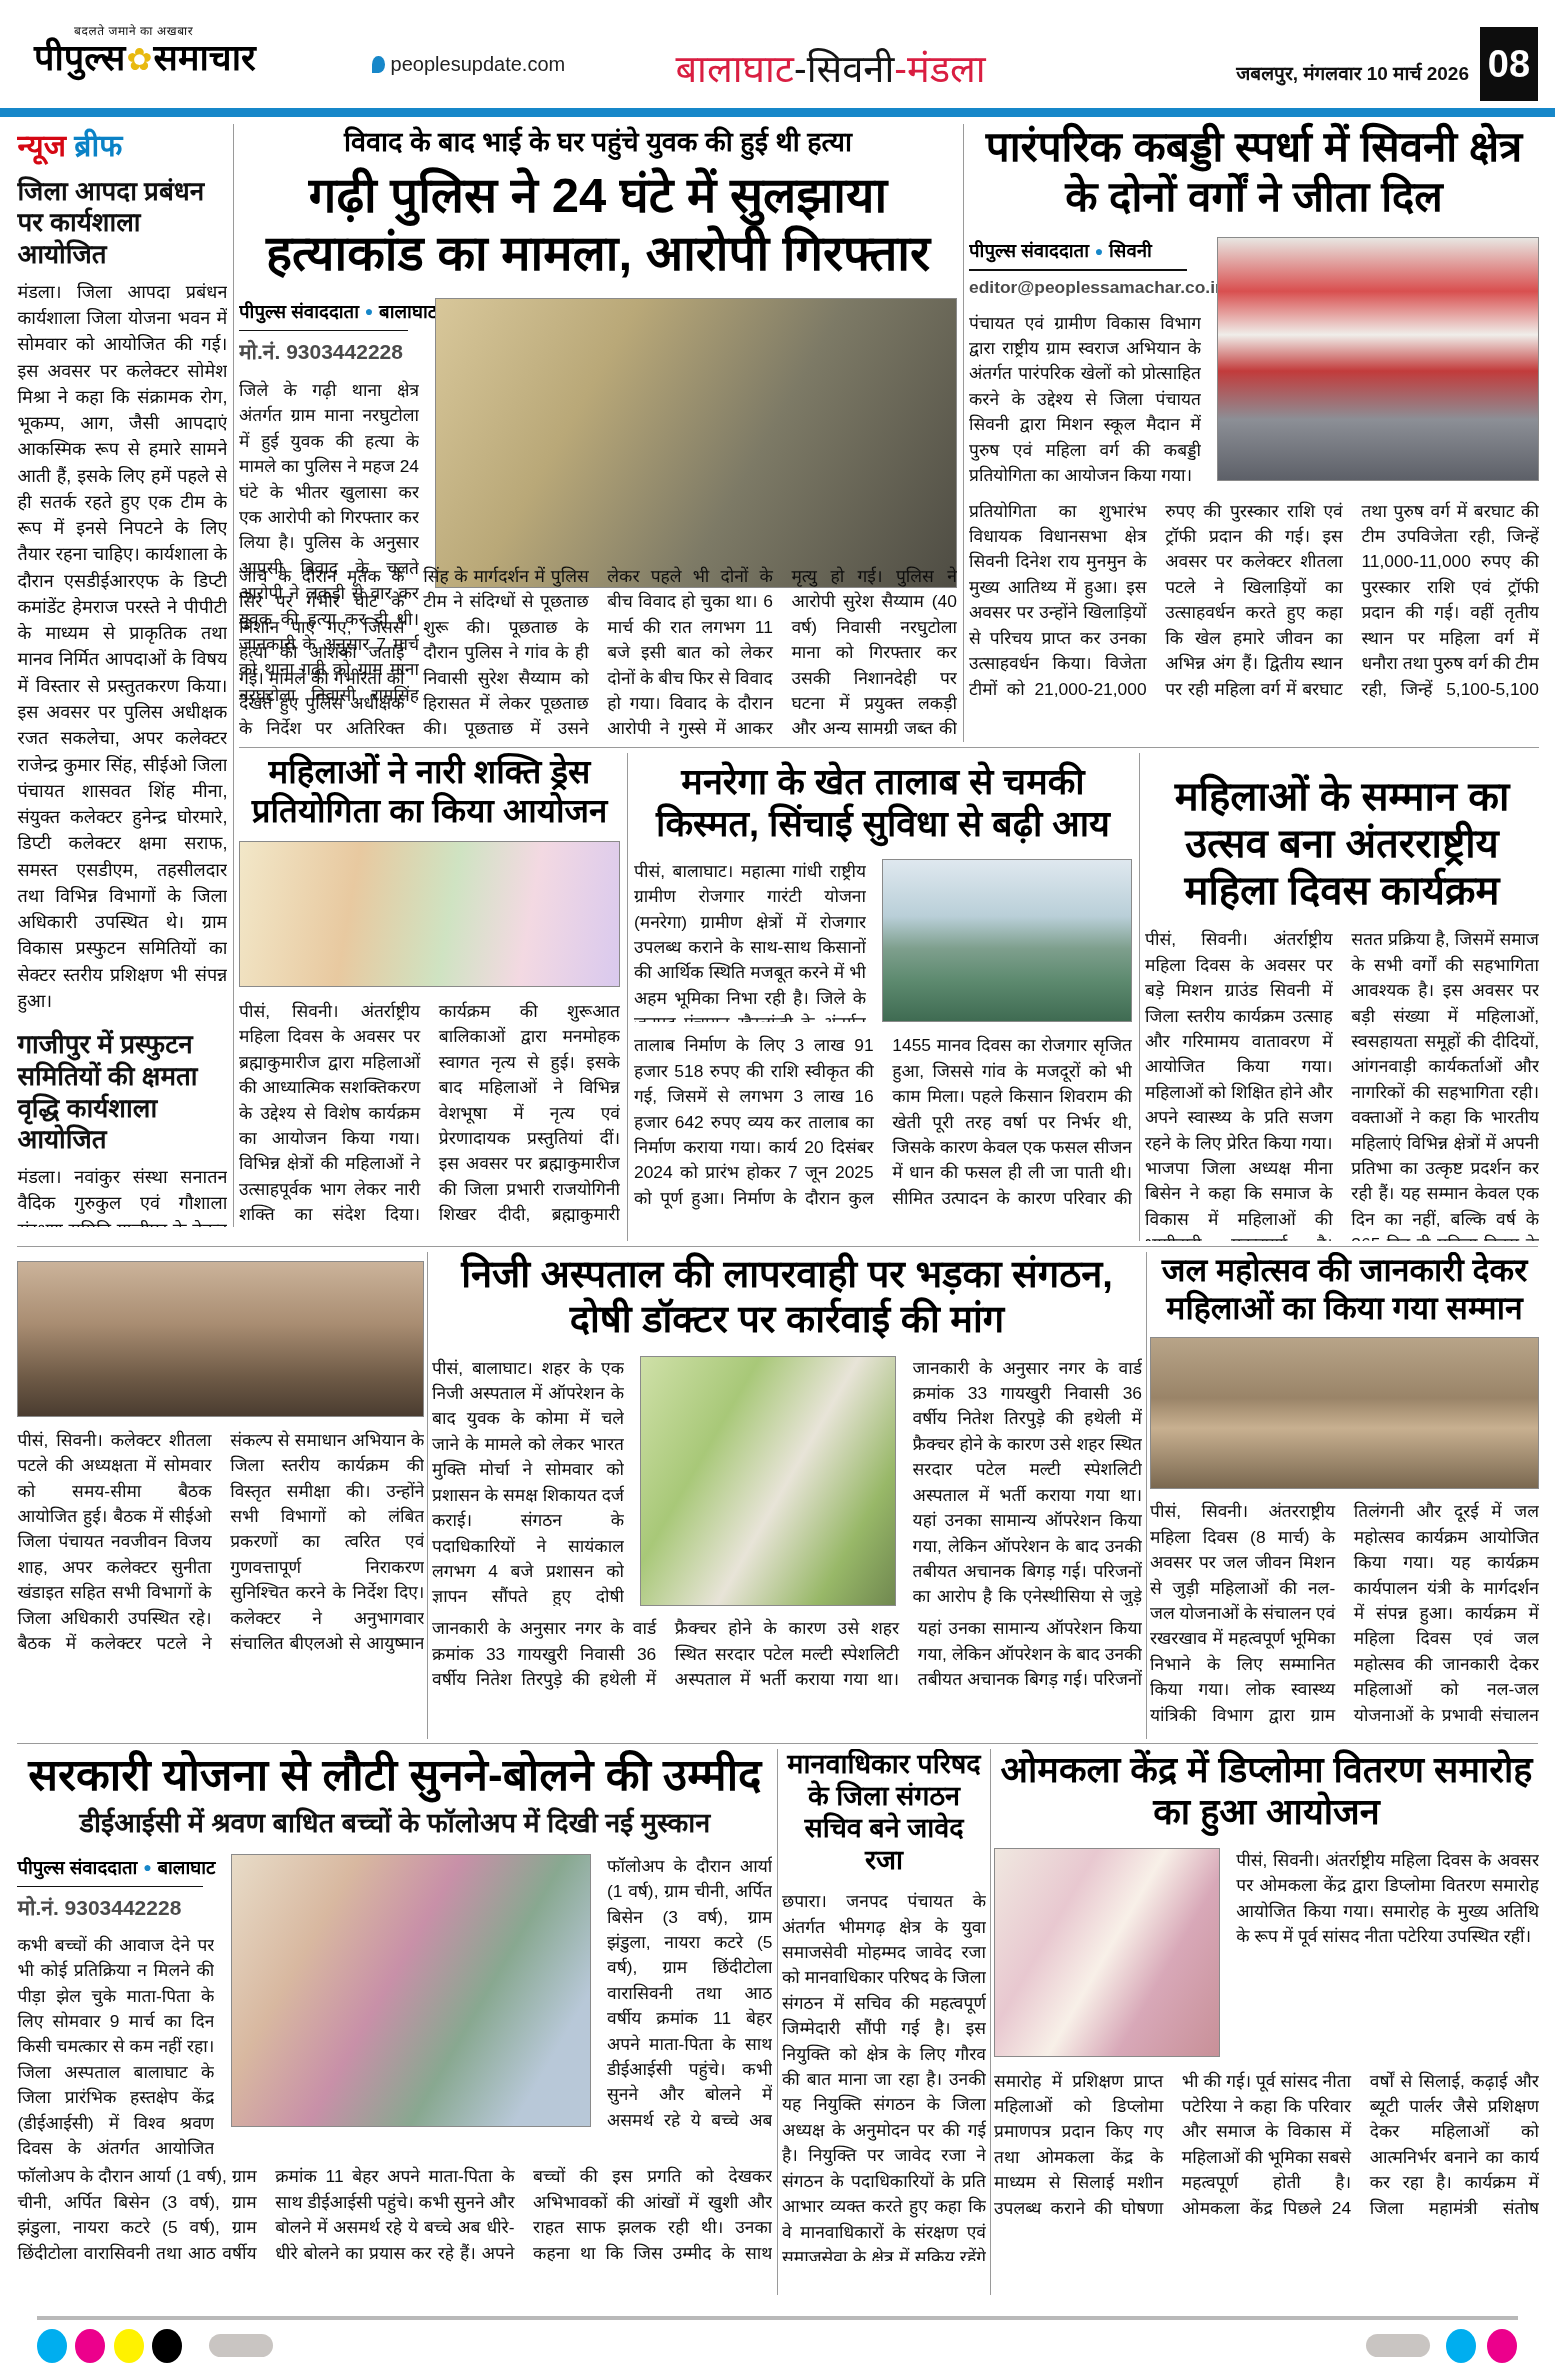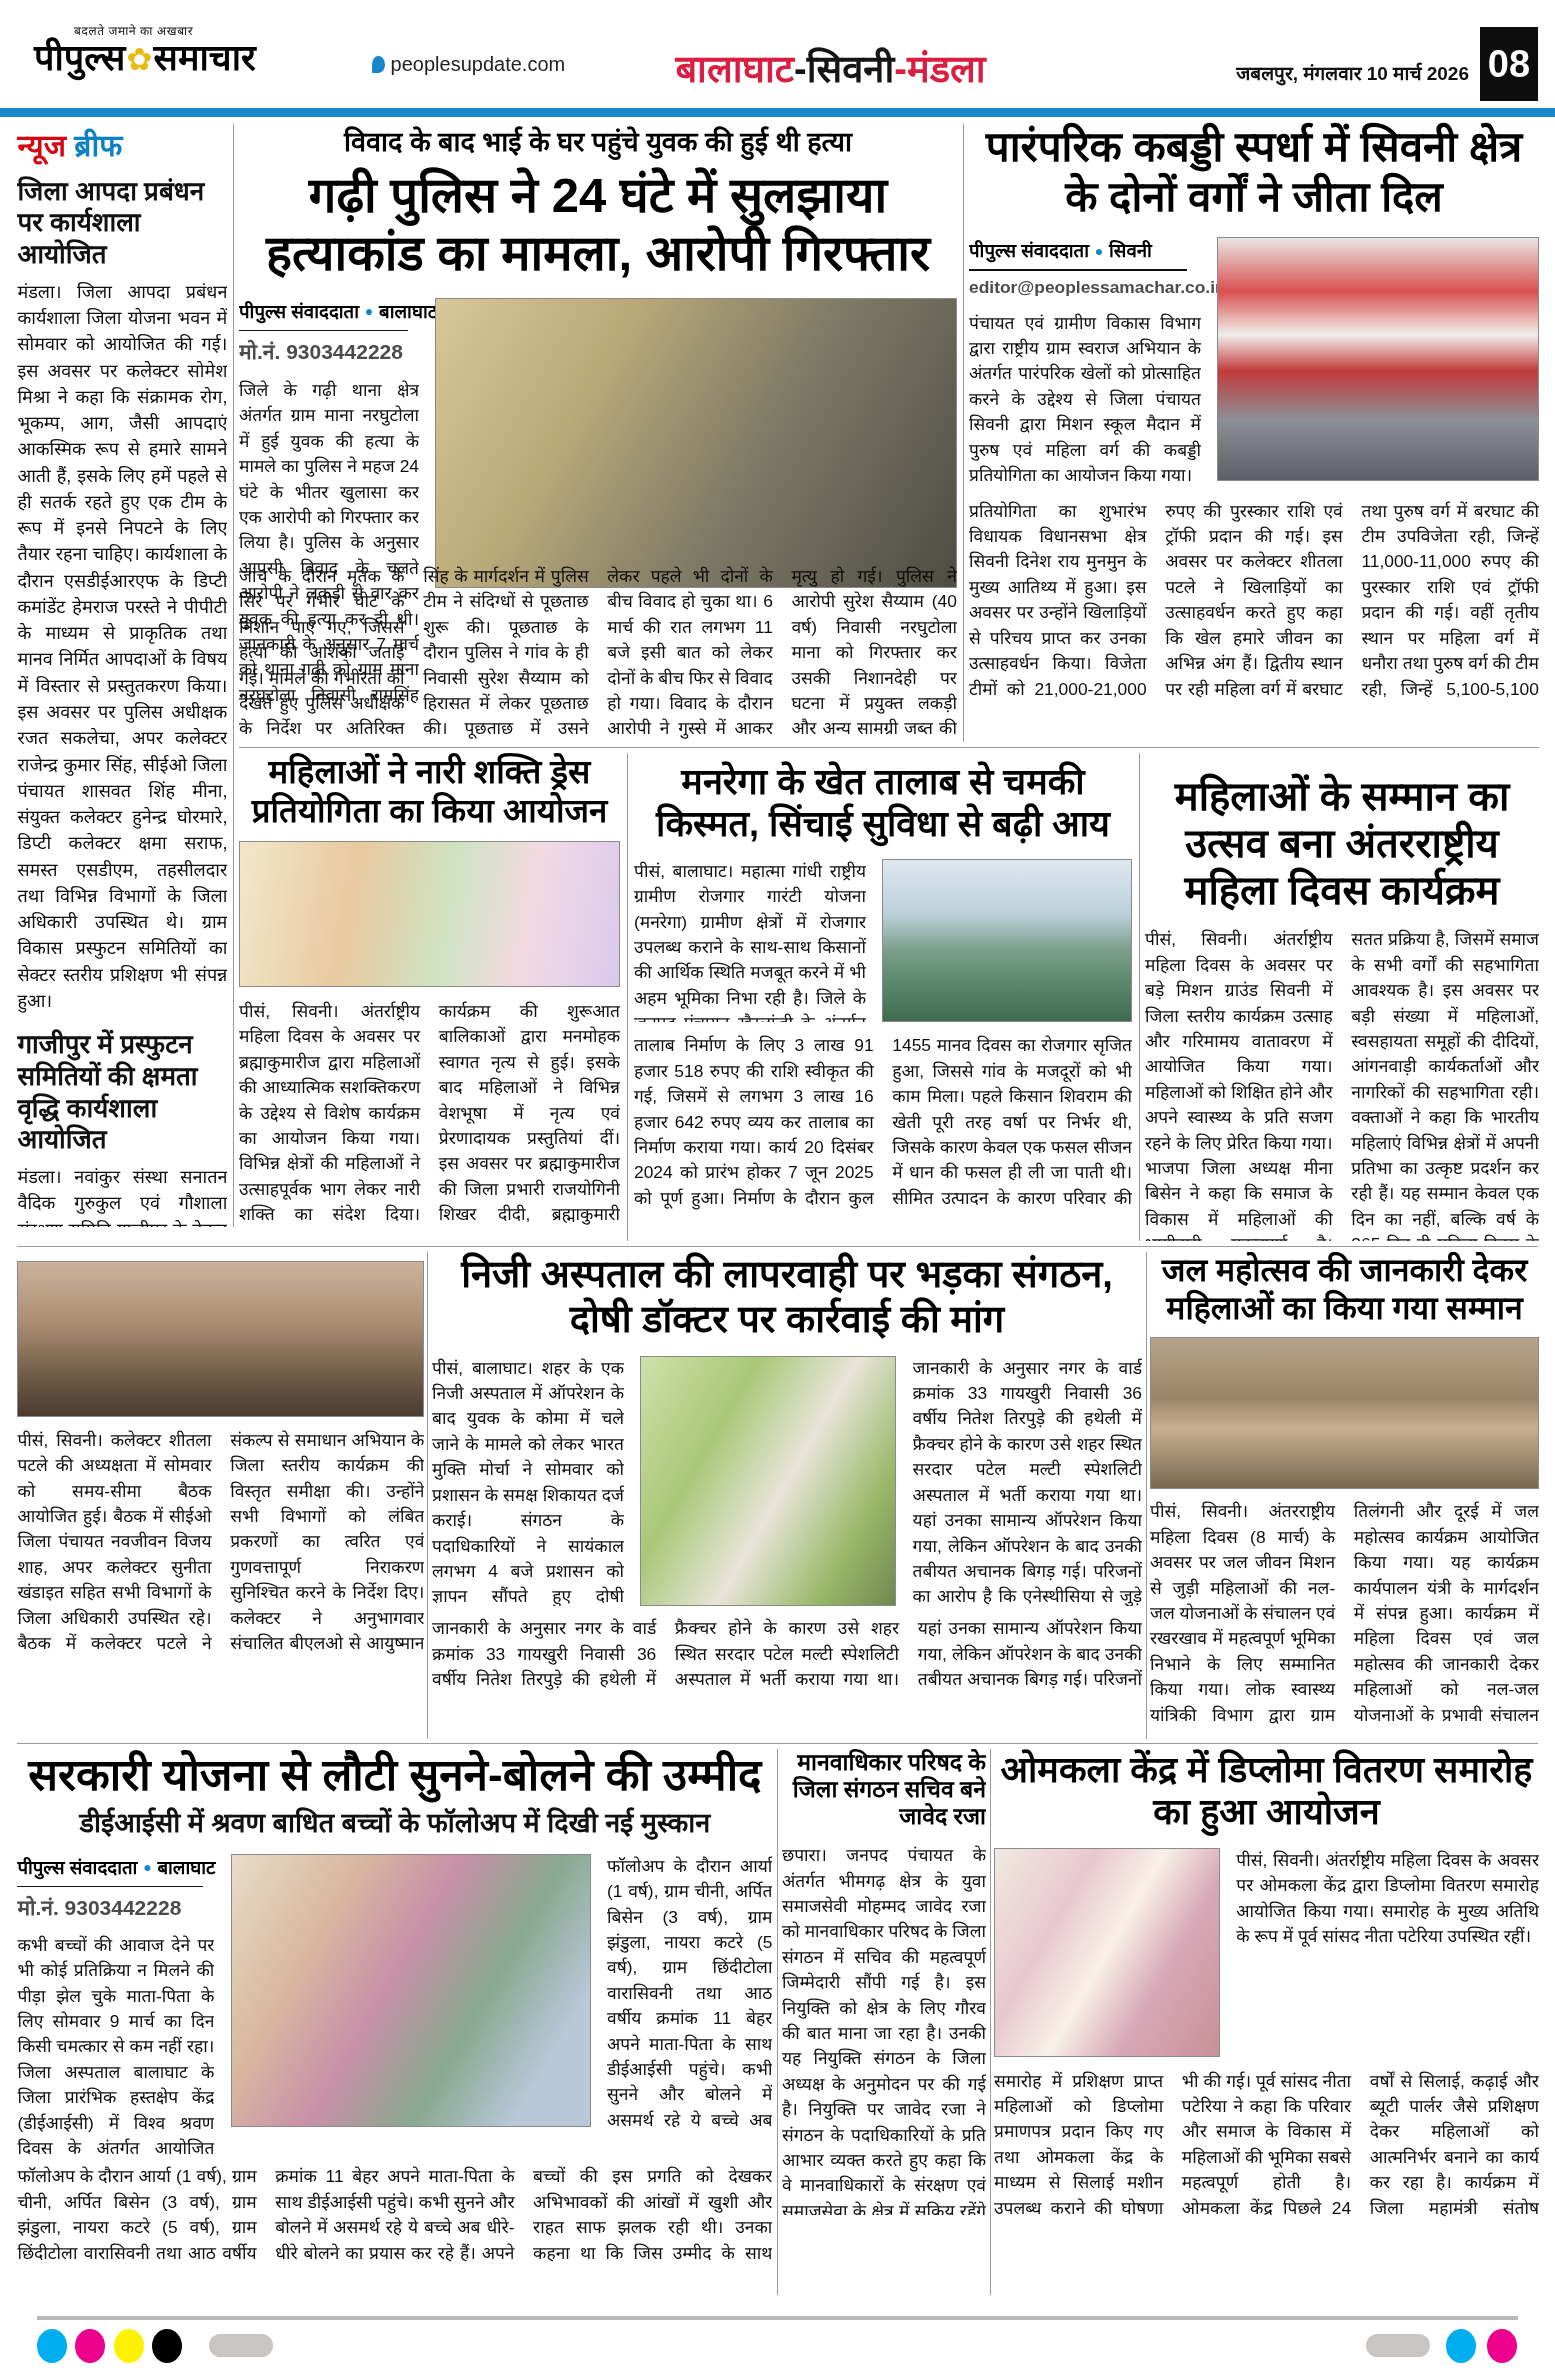--- a/index.html
+++ b/index.html
@@ -7,21 +7,21 @@
         font-family:"Liberation Sans","DejaVu Sans",sans-serif;color:#0c0c0c;overflow:hidden;}
   
   .masthead-block{position:absolute;left:34px;top:22px;width:325px;}
   .tagline{font-size:12px;font-weight:normal;letter-spacing:0.6px;margin-left:40px;color:#111;}
   .masthead{font-size:36px;font-weight:bold;color:#000;line-height:1.05;white-space:nowrap;}
   .flower{color:#e8b90f;font-size:31px;padding:0 1.2px;}
   .website{position:absolute;left:372px;top:53px;font-size:20px;color:#222;white-space:nowrap;}
   .website:before{content:"";display:inline-block;width:12.8px;height:17.4px;margin-right:5.8px;
      border-radius:50% 50% 50% 0;background:#1787c9;vertical-align:-2.3px;}
   .banner{position:absolute;left:627px;top:41px;width:407px;text-align:center;
-     font-size:38px;font-weight:bold;white-space:nowrap;}
+     font-size:38px;font-weight:normal;white-space:nowrap;}
   .banner .red{color:#d91e41;} .banner .blk{color:#151515;}
   .dateline{position:absolute;left:1132px;top:60px;width:337px;text-align:right;
      font-size:19px;font-weight:bold;color:#111;}
   .pagenum{position:absolute;left:1480px;top:27px;width:58px;height:74px;background:#0d0d0d;
      color:#fff;font-size:38px;font-weight:bold;display:flex;align-items:center;justify-content:center;}
   .bluebar{position:absolute;left:0;top:108px;width:1555px;height:9.3px;background:#1787c9;}
   
   .art{position:absolute;overflow:hidden;}
   .hl{font-weight:bold;color:#000000;text-align:center;line-height:1.18;}
   .kicker{font-weight:bold;color:#000;text-align:center;}
@@ -153,21 +153,21 @@
         <div class="contact">मो.नं. 9303442228</div>
         <div class="bodytxt" style="margin-top:11.6px;height:221px;overflow:hidden;">कभी बच्चों की आवाज देने पर भी कोई प्रतिक्रिया न मिलने की पीड़ा झेल चुके माता-पिता के लिए सोमवार 9 मार्च का दिन किसी चमत्कार से कम नहीं रहा। जिला अस्पताल बालाघाट के जिला प्रारंभिक हस्तक्षेप केंद्र (डीईआईसी) में विश्व श्रवण दिवस के अंतर्गत आयोजित फॉलोअप शिविर में जन्म से श्रवण बाधित बच्चों की प्रगति देखकर परिजनों के चेहरों पर संतोष और खुशी साफ दिखाई दी।</div>
       </div>
       <div class="photo" style="width:360px;flex:none;height:273px;background:linear-gradient(120deg,#e8dcc8 0%,#d8b8a0 25%,#c890a8 45%,#88a890 65%,#b8c8d8 85%);"></div>
       <div class="bodytxt" style="flex:1;height:273px;overflow:hidden;">फॉलोअप के दौरान आर्या (1 वर्ष), ग्राम चीनी, अर्पित बिसेन (3 वर्ष), ग्राम झंडुला, नायरा कटरे (5 वर्ष), ग्राम छिंदीटोला वारासिवनी तथा आठ वर्षीय क्रमांक 11 बेहर अपने माता-पिता के साथ डीईआईसी पहुंचे। कभी सुनने और बोलने में असमर्थ रहे ये बच्चे अब धीरे-धीरे बोलने का प्रयास कर रहे हैं। अपने बच्चों की इस प्रगति को देखकर अभिभावकों की आंखों में खुशी और राहत साफ झलक रही थी। उनका कहना था कि जिस उम्मीद के साथ उन्होंने सरकारी योजना के तहत कॉक्लियर इंप्लांट कराया था, वह उम्मीद अब पूरी होती दिख रही है। सर्जरी के बाद बच्चों को एक वर्ष तक नियमित स्पीच थेरेपी दी जा रही है, ताकि वे सामान्य बच्चों की तरह सुन और बोल सकें। बताया गया कि इस योजना में एक बच्चे के उपचार पर लगभग 6 लाख 50 हजार रुपए तक की राशि खर्च होती है। यह पूरी प्रक्रिया राष्ट्रीय बाल स्वास्थ्य कार्यक्रम के तहत पूरी तरह निःशुल्क कराई गई। मुख्य चिकित्सा एवं स्वास्थ्य अधिकारी डॉ. परेश उपलप ने बताया कि इस योजना के तहत जिले के अनेक बच्चों का कॉक्लियर इंप्लांट कराया गया है। ऑडियोलॉजिस्ट आशीष रंगारे ने बच्चों की प्रगति की समीक्षा की। श्रवण बाधित बच्चों के चिन्हांकन एवं पंजीयन का कार्य सतत जारी है, ताकि जरूरतमंद बच्चों को समय पर योजना का लाभ मिल सके।</div>
     </div>
     <div class="bodytxt cols3" style="margin-top:10.5px;height:105px;overflow:hidden;">फॉलोअप के दौरान आर्या (1 वर्ष), ग्राम चीनी, अर्पित बिसेन (3 वर्ष), ग्राम झंडुला, नायरा कटरे (5 वर्ष), ग्राम छिंदीटोला वारासिवनी तथा आठ वर्षीय क्रमांक 11 बेहर अपने माता-पिता के साथ डीईआईसी पहुंचे। कभी सुनने और बोलने में असमर्थ रहे ये बच्चे अब धीरे-धीरे बोलने का प्रयास कर रहे हैं। अपने बच्चों की इस प्रगति को देखकर अभिभावकों की आंखों में खुशी और राहत साफ झलक रही थी। उनका कहना था कि जिस उम्मीद के साथ उन्होंने सरकारी योजना के तहत कॉक्लियर इंप्लांट कराया था, वह उम्मीद अब पूरी होती दिख रही है। सर्जरी के बाद बच्चों को एक वर्ष तक नियमित स्पीच थेरेपी दी जा रही है, ताकि वे सामान्य बच्चों की तरह सुन और बोल सकें। बताया गया कि इस योजना में एक बच्चे के उपचार पर लगभग 6 लाख 50 हजार रुपए तक की राशि खर्च होती है। यह पूरी प्रक्रिया राष्ट्रीय बाल स्वास्थ्य कार्यक्रम के तहत पूरी तरह निःशुल्क कराई गई। मुख्य चिकित्सा एवं स्वास्थ्य अधिकारी डॉ. परेश उपलप ने बताया कि इस योजना के तहत जिले के अनेक बच्चों का कॉक्लियर इंप्लांट कराया गया है। ऑडियोलॉजिस्ट आशीष रंगारे ने बच्चों की प्रगति की समीक्षा की। श्रवण बाधित बच्चों के चिन्हांकन एवं पंजीयन का कार्य सतत जारी है, ताकि जरूरतमंद बच्चों को समय पर योजना का लाभ मिल सके।</div>
   </div>
 
   <div class="art" style="left:782px;top:1749px;width:204px;height:546px;">
-    <div class="hl" style="font-size:23px;text-align:right;">मानवाधिकार परिषद के जिला संगठन सचिव बने जावेद रजा</div>
+    <div class="hl" style="font-size:27px;text-align:center;">मानवाधिकार परिषद के जिला संगठन सचिव बने जावेद रजा</div>
     <div class="bodytxt" style="margin-top:12.8px;height:372px;overflow:hidden;">छपारा। जनपद पंचायत के अंतर्गत भीमगढ़ क्षेत्र के युवा समाजसेवी मोहम्मद जावेद रजा को मानवाधिकार परिषद के जिला संगठन में सचिव की महत्वपूर्ण जिम्मेदारी सौंपी गई है। इस नियुक्ति को क्षेत्र के लिए गौरव की बात माना जा रहा है। उनकी यह नियुक्ति संगठन के जिला अध्यक्ष के अनुमोदन पर की गई है। नियुक्ति पर जावेद रजा ने संगठन के पदाधिकारियों के प्रति आभार व्यक्त करते हुए कहा कि वे मानवाधिकारों के संरक्षण एवं समाजसेवा के क्षेत्र में सक्रिय रहेंगे तथा पीड़ित एवं वंचित वर्ग के लोगों को न्याय दिलाने के लिए निरंतर कार्य करेंगे। सामाजिक कार्यों एवं स्थानीय गतिविधियों में उनकी सक्रिय भागीदारी रही है। उनकी इस नियुक्ति पर क्षेत्र के युवाओं, गणमान्य नागरिकों एवं विभिन्न सामाजिक संगठनों ने हर्ष व्यक्त करते हुए उन्हें बधाई दी है।</div>
   </div>
 
   <div class="art" style="left:994px;top:1749px;width:545px;height:546px;">
     <div class="hl" style="font-size:36px;">ओमकला केंद्र में डिप्लोमा वितरण समारोह का हुआ आयोजन</div>
     <div class="flexrow" style="margin-top:14px;">
       <div class="photo" style="width:226px;flex:none;height:209px;background:linear-gradient(120deg,#f0e8e0 0%,#e8c8d0 30%,#f8f0e8 50%,#d8a8b8 70%,#c89098);"></div>
       <div class="bodytxt" style="flex:1;height:209px;overflow:hidden;">पीसं, सिवनी। अंतर्राष्ट्रीय महिला दिवस के अवसर पर ओमकला केंद्र द्वारा डिप्लोमा वितरण समारोह आयोजित किया गया। समारोह के मुख्य अतिथि के रूप में पूर्व सांसद नीता पटेरिया उपस्थित रहीं।</div>
     </div>
     <div class="bodytxt cols3" style="margin-top:11.6px;height:174px;overflow:hidden;">समारोह में प्रशिक्षण प्राप्त महिलाओं को डिप्लोमा प्रमाणपत्र प्रदान किए गए तथा ओमकला केंद्र के माध्यम से सिलाई मशीन उपलब्ध कराने की घोषणा भी की गई। पूर्व सांसद नीता पटेरिया ने कहा कि परिवार और समाज के विकास में महिलाओं की भूमिका सबसे महत्वपूर्ण होती है। ओमकला केंद्र पिछले 24 वर्षों से सिलाई, कढ़ाई और ब्यूटी पार्लर जैसे प्रशिक्षण देकर महिलाओं को आत्मनिर्भर बनाने का कार्य कर रहा है। कार्यक्रम में जिला महामंत्री संतोष अग्रवाल, जिला उपाध्यक्ष आनंद शर्मा, पूर्व जिला पंचायत अध्यक्ष मालती डेहरिया, जिलाध्यक्ष सुजीत जैन, भाजपा नेता मनोज आदि त्रिवेदी सहित कई जनप्रतिनिधि एवं बड़ी संख्या में महिलाएं उपस्थित रहीं। प्रशिक्षण प्राप्त महिलाओं ने अपने अनुभव साझा करते हुए केंद्र का आभार व्यक्त किया तथा देश गौरवान्वित होने की बात कही।</div>

